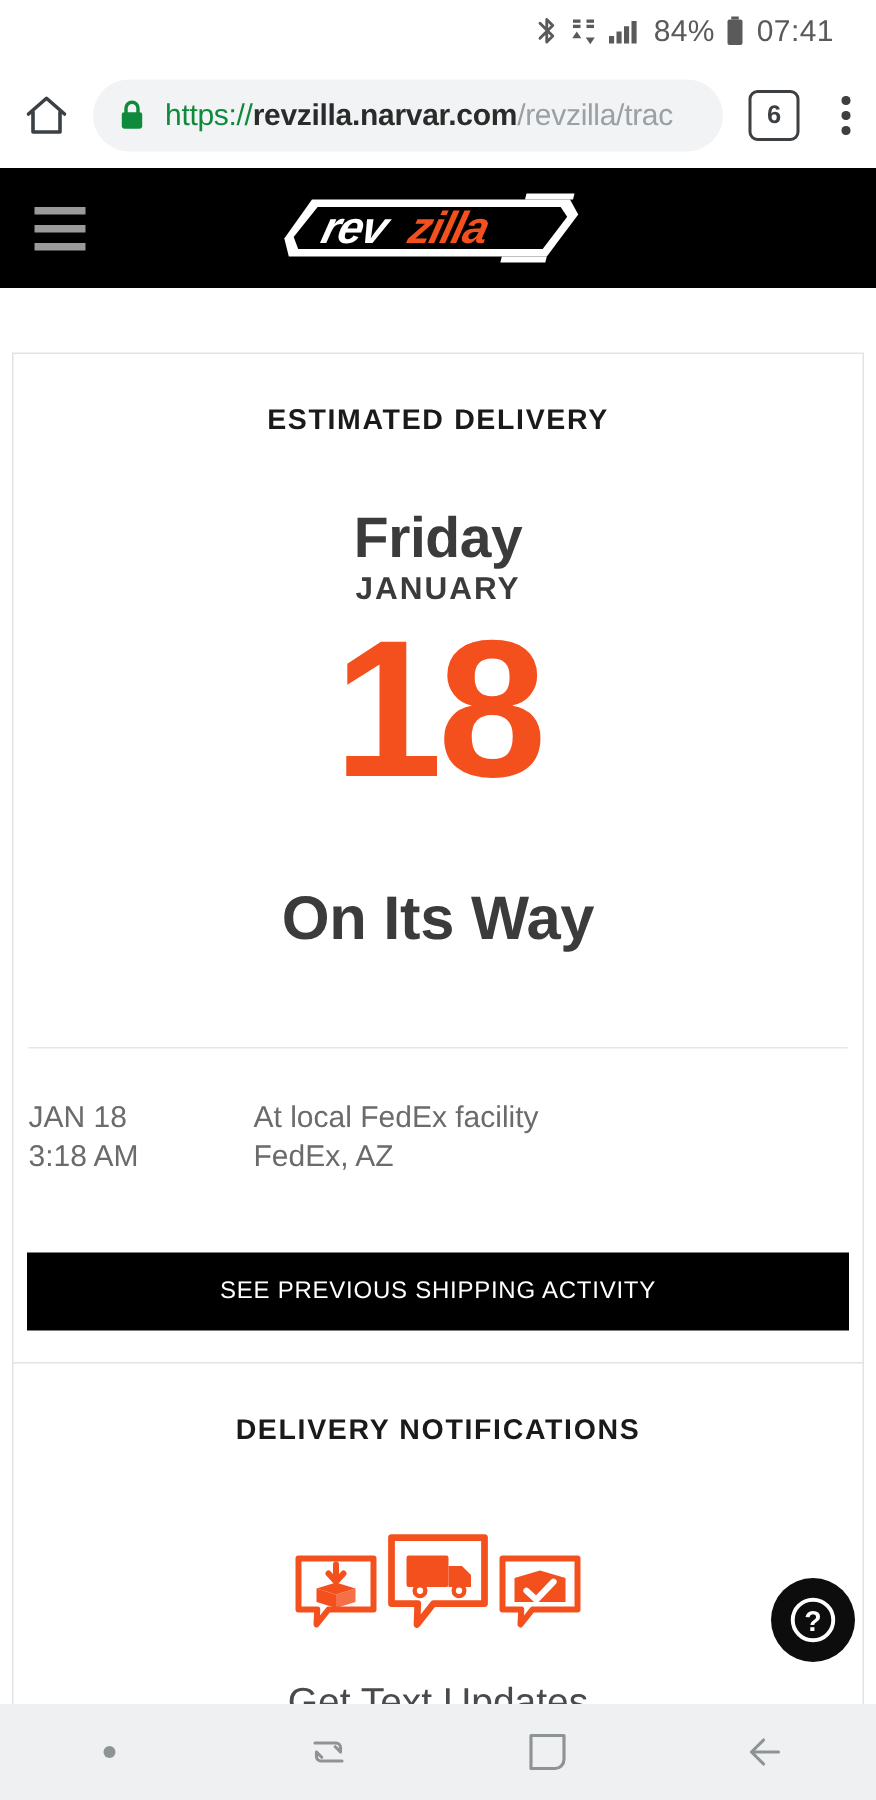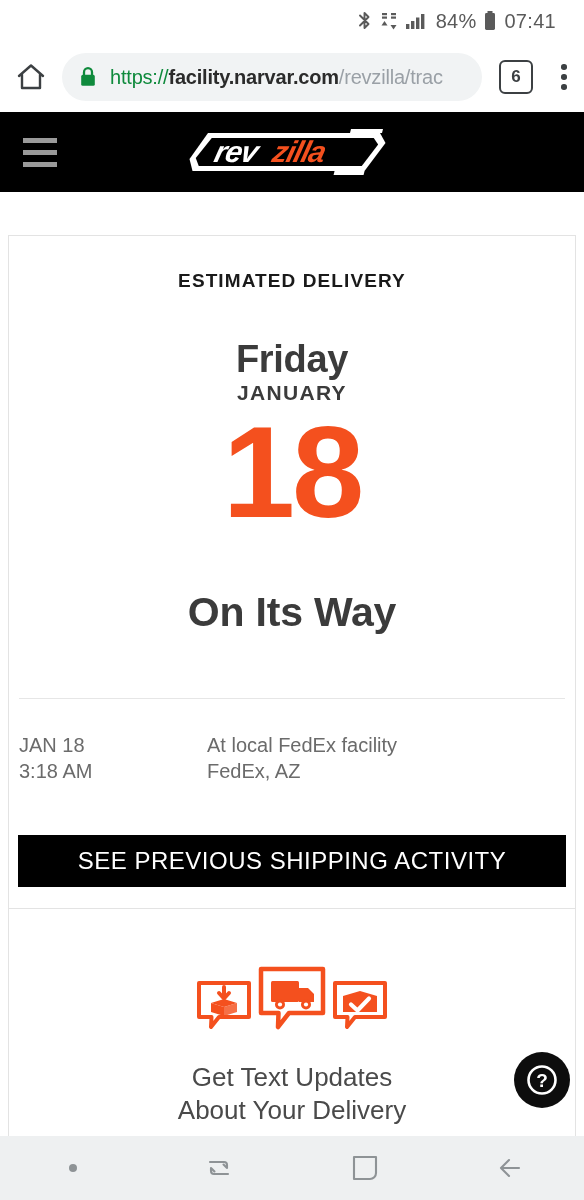--- a/index.html
+++ b/index.html
@@ -85,28 +85,28 @@
   }
   .eta-date {
     text-align:center; font-size:130px; font-weight:700; line-height:0.95;
     margin-top:6px; letter-spacing:-3px;
   }
   .status-head {
     text-align:center; font-size:41px; font-weight:700; color:#3b3b3b;
     margin-top:54px; letter-spacing:-0.2px;
   }
   .divider { height:1px; background:#e6e6e6; margin:62px 10px 0 10px; }
-  .event-row { display:flex; padding:33px 0 0 10px;gap:38px; }
+  .event-row { display:flex; padding:33px 0 0 10px; }
   .event-when { width:150px; font-size:20px; color:#6b6b6b; line-height:1.33; }
   .event-what { font-size:20px; color:#6b6b6b; line-height:1.33; }
   .black-btn {
     display:block; width:548px; margin:50px auto 0 auto; height:52px;
     background:#000000; color:#ffffff; border:none;
     font-family:"Liberation Sans", sans-serif;
-    font-size:24px; letter-spacing:0.5px; cursor:pointer;
+    font-size:16px; letter-spacing:0.5px; cursor:pointer;
   }
   .card-pad-bottom { height:42px; }
 
   .notify-icons { display:flex; justify-content:center; align-items:flex-end;
                   gap:4px; margin-top:56px; }
   .notify-text {
     text-align:center; font-size:26px; color:#4a4a4a; margin-top:22px;
     line-height:1.25;
   }
 
@@ -174,21 +174,21 @@
       </svg>
     </div>
 
     <div class="urlbar">
       <span class="lock-icon">
         <svg width="20" height="24" viewBox="0 0 20 24">
           <path d="M6 10 V7.2 a4 4 0 0 1 8 0 V10" stroke="#0f8a3c" stroke-width="2.3" fill="none" stroke-linecap="round"></path>
           <rect x="3.2" y="9.8" width="13.6" height="11" rx="1.6" fill="#0f8a3c"></rect>
         </svg>
       </span>
-      <span class="url-text"><span class="url-scheme">https://</span><span class="url-host">facility.narvar.com</span><span class="url-path">/revzilla/trac</span></span>
+      <span class="url-text"><span class="url-scheme">https://</span><span class="url-host">revzilla.narvar.com</span><span class="url-path">/revzilla/trac</span></span>
     </div>
 
     <div class="tab-wrap">
       <div class="tabcount">6</div>
     </div>
 
     <div class="menu-dots">
       <i></i>
       <i></i>
       <i></i>
@@ -251,20 +251,21 @@
         </div>
 
         <button class="black-btn">SEE PREVIOUS SHIPPING ACTIVITY</button>
 
         <div class="card-pad-bottom"></div>
       </div>
     </div>
 
     <div class="card-notify">
       <div class="card" style="height:245px;">
+        <div class="card-title">DELIVERY NOTIFICATIONS</div>
 
         <div class="notify-icons">
 
           <span>
             <svg width="58" height="58" viewBox="0 0 58 58">
               <path d="M4 6 H54 V40 H24 L16 50 L16.5 40 H4 Z" fill="none" stroke="#F4501E" stroke-width="4" stroke-linejoin="round"></path>
               <path d="M29 10 V20 M24 16 L29 21.5 L34 16" stroke="#F4501E" stroke-width="4" fill="none" stroke-linecap="round" stroke-linejoin="round"></path>
               <path d="M16 26 L29 22 L42 26 L29 30 Z" fill="#F4501E"></path>
               <path d="M16 26 V35 L29 39 V30 Z" fill="#F4501E"></path>
               <path d="M42 26 V35 L29 39 V30 Z" fill="#F4501E" opacity="0.82"></path>

